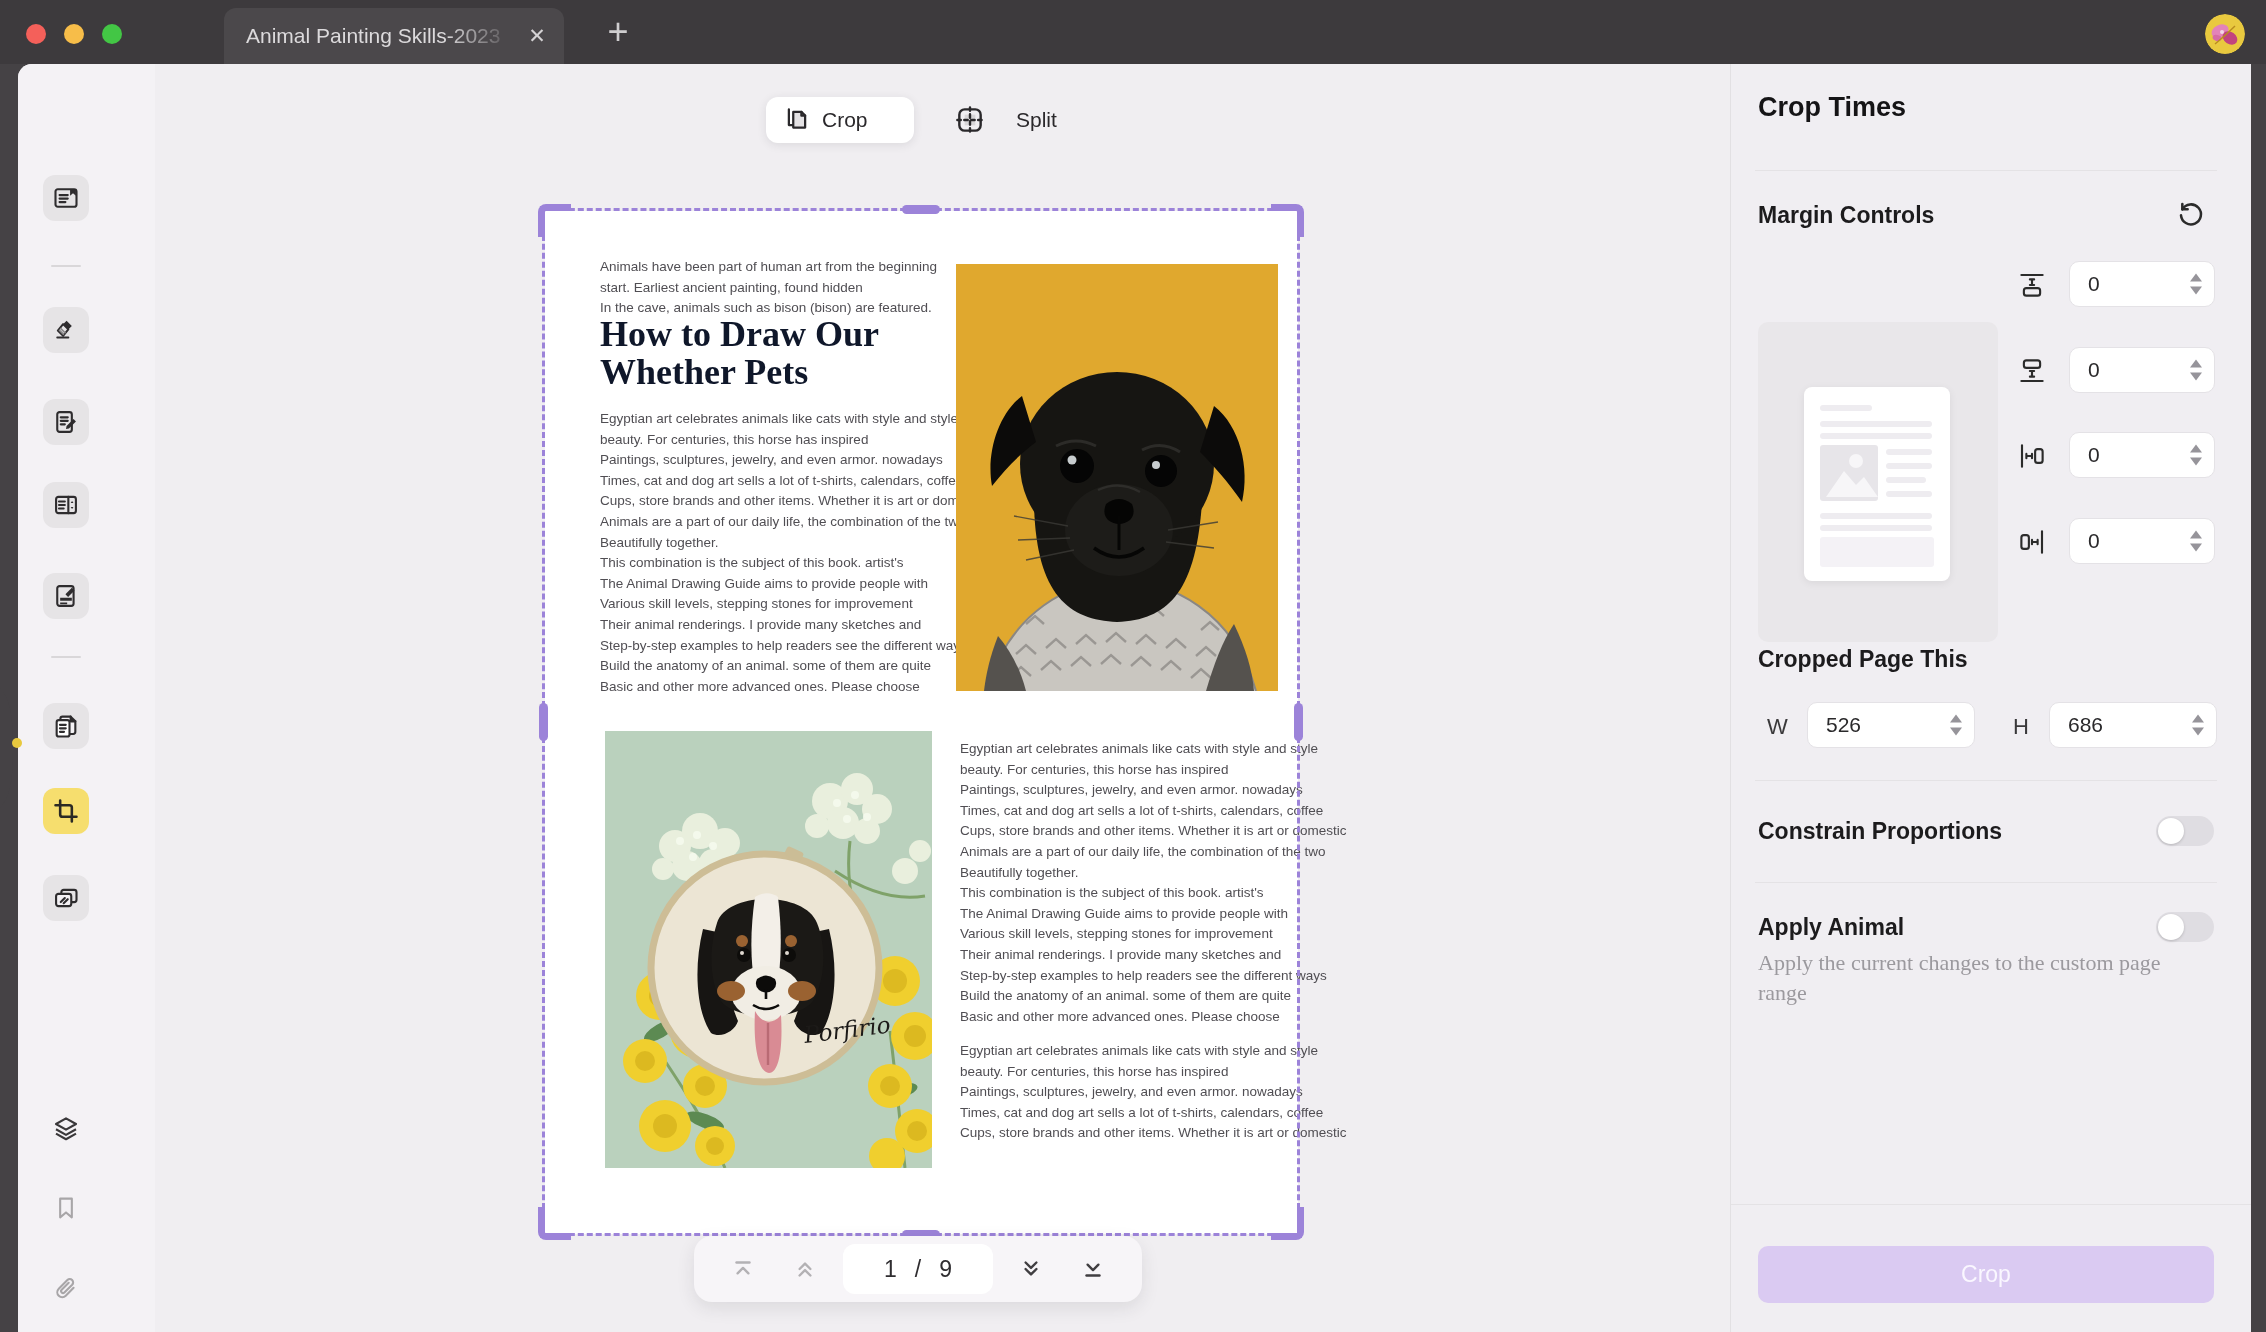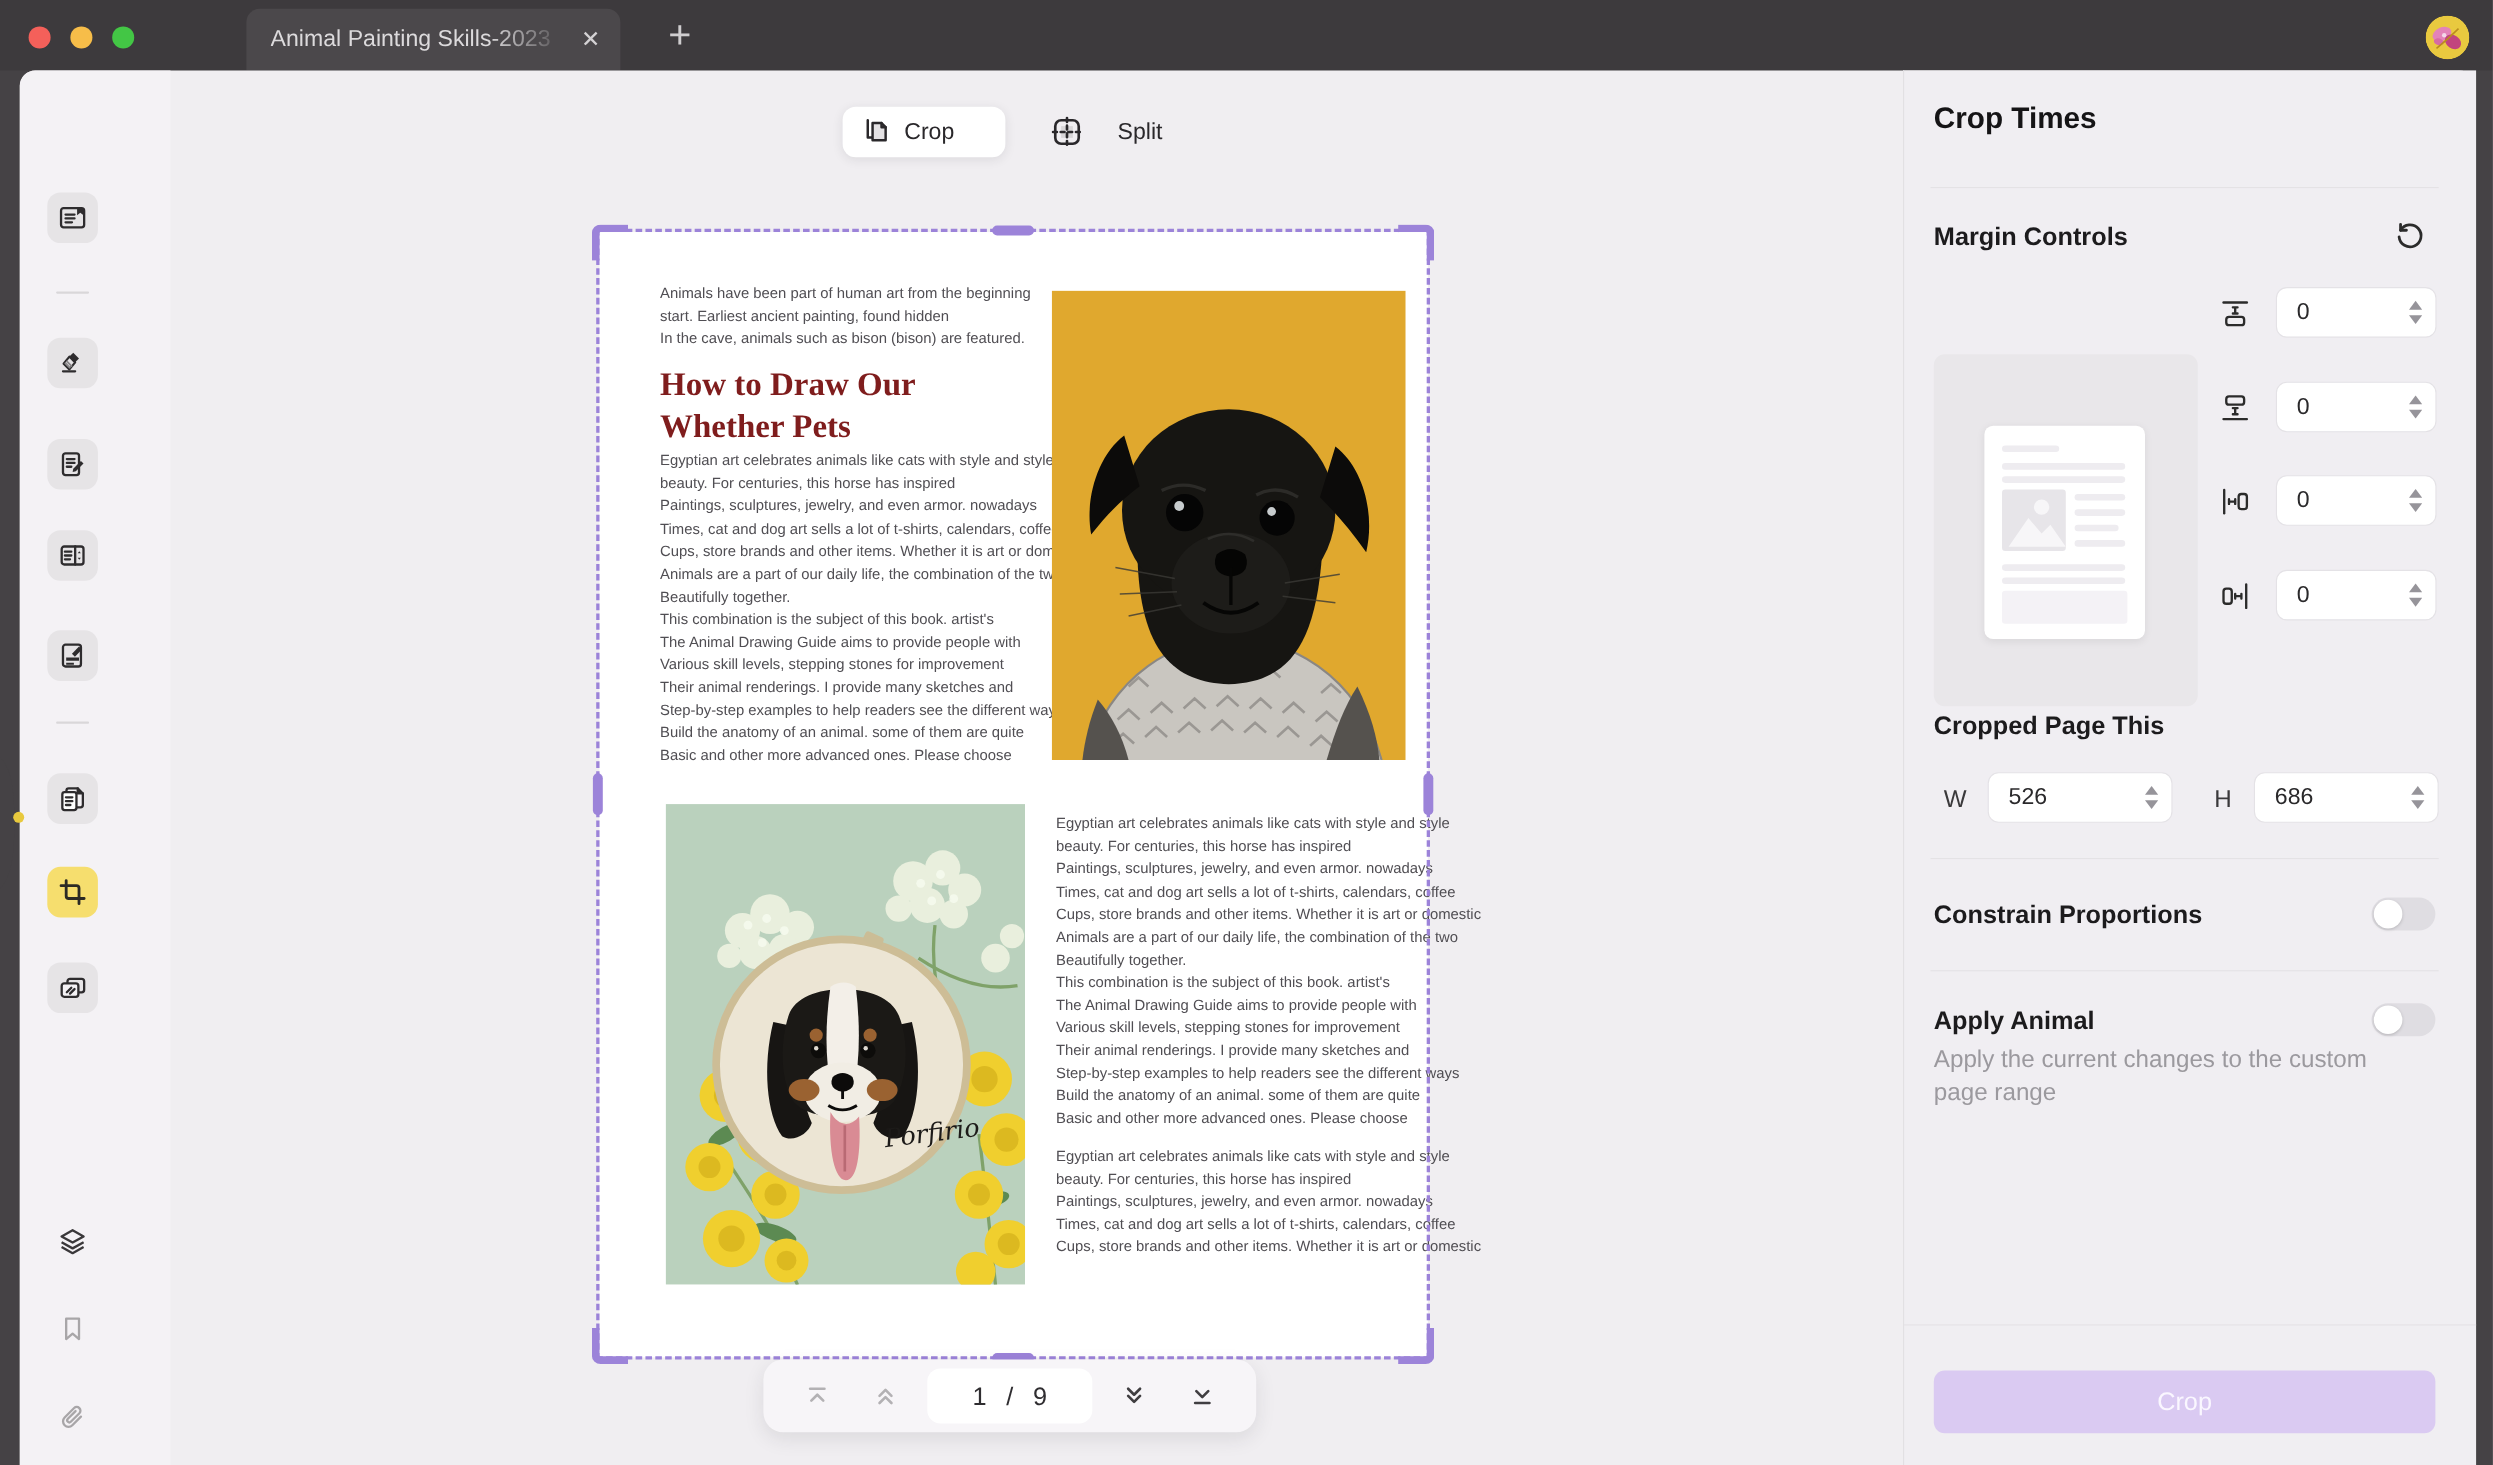--- a/index.html
+++ b/index.html
@@ -35,22 +35,22 @@
   .side-dot{position:absolute;left:-6px;width:10px;height:10px;border-radius:50%;background:#e8c93e;}
   
   .chip{position:absolute;top:33px;height:46px;display:flex;align-items:center;gap:10px;border-radius:12px;
         font-size:21px;color:#2a282b;font-weight:500;}
   .chip.selected{left:748px;width:132px;background:#ffffff;box-shadow:0 2px 10px rgba(40,36,48,.10);padding-left:16px;}
   .chip.plain{left:928px;width:140px;padding-left:8px;gap:30px;}
   
   .page{position:absolute;left:527px;top:147px;width:753px;height:1023px;background:#ffffff;}
   .doc-lines{position:absolute;font-size:13.5px;line-height:20.6px;color:#504e53;letter-spacing:0;}
   .doc-lines div{white-space:nowrap;}
-  .headline{position:absolute;left:55px;top:120px;font-family:"Liberation Serif",serif;font-weight:700;
-            font-size:30px;line-height:38px;color:#7f1d1d;}
+  .headline{position:absolute;left:55px;top:104px;font-family:"Liberation Serif",serif;font-weight:700;
+            font-size:36px;line-height:38px;color:#0f172a;}
   .img-frame{position:absolute;overflow:hidden;}
   .marquee{position:absolute;left:524px;top:144px;width:758px;height:1028px;
            border:3px dashed #9c83d9;box-sizing:border-box;}
   .hc{position:absolute;width:26px;height:26px;border-left:7px solid #9c83d9;border-top:7px solid #9c83d9;
       border-top-left-radius:8px;}
   .hc.tl{left:-7px;top:-7px;}
   .hc.tr{right:-7px;top:-7px;transform:rotate(90deg);}
   .hc.br{right:-7px;bottom:-7px;transform:rotate(180deg);}
   .hc.bl{left:-7px;bottom:-7px;transform:rotate(270deg);}
   .hm{position:absolute;background:#9c83d9;border-radius:5px;}
@@ -556,20 +556,20 @@
       <div class="sect" style="left:27px;top:754px;">Constrain Proportions</div>
       <div class="toggle" style="left:425px;top:752px;">
           <div class="knob"></div>
         </div>
 
       <div class="pdiv" style="left:24px;top:818px;width:462px;"></div>
       <div class="sect" style="left:27px;top:850px;">Apply Animal</div>
       <div class="toggle" style="left:425px;top:848px;">
           <div class="knob"></div>
         </div>
-      <div class="desc" style="top:884px;">Apply the current changes to the custom page range</div>
+      <div class="desc" style="top:884px;font-family:Liberation Serif, serif;">Apply the current changes to the custom page range</div>
 
       <div class="pdiv" style="left:0px;top:1140px;width:520px;"></div>
       <div class="crop-cta">Crop</div>
     </div>
 
   </div>
 </div>
 
 </body></html>

